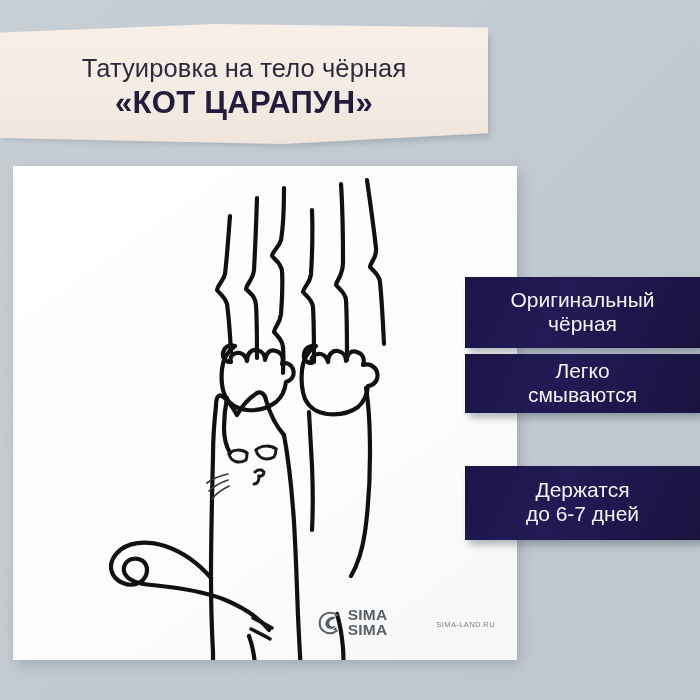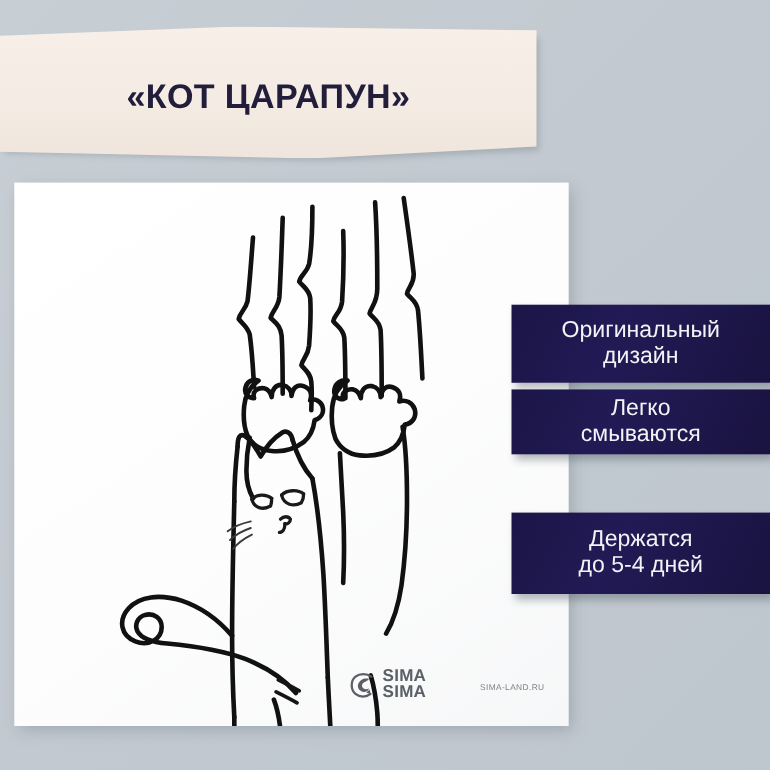--- a/index.html
+++ b/index.html
@@ -170,20 +170,21 @@
 <body>
 
 <div id="stage">
 
   <div class="ribbon-wrap">
     <div class="ribbon-shadow">
         <div class="sh"></div>
       </div>
     <div class="ribbon"></div>
     <div class="ribbon-inner">
+      <div class="title-line1">Татуировка на тело чёрная</div>
       <div class="title-line2">«КОТ ЦАРАПУН»</div>
     </div>
   </div>
 
   <div class="card-shadow"></div>
   <div class="card">
 
     <svg class="cat-svg" viewBox="0 0 504 494">
       <g fill="none" stroke="#111111" stroke-width="4.2" stroke-linecap="round" stroke-linejoin="round">
 
@@ -291,24 +292,24 @@
           <span>SIMA</span>
           <span>SIMA</span>
         </div>
       </div>
       <div class="logo-url">SIMA-LAND.RU</div>
     </div>
   </div>
 
   <div class="badge" id="badge-1">
     <div class="badge-text">Оригинальный
-дизайн</div>
+чёрная</div>
   </div>
   <div class="badge" id="badge-2">
     <div class="badge-text">Легко
 смываются</div>
   </div>
   <div class="badge" id="badge-3">
     <div class="badge-text">Держатся
-до 5-4 дней</div>
+до 6-7 дней</div>
   </div>
 
 </div>
 
 </body></html>

